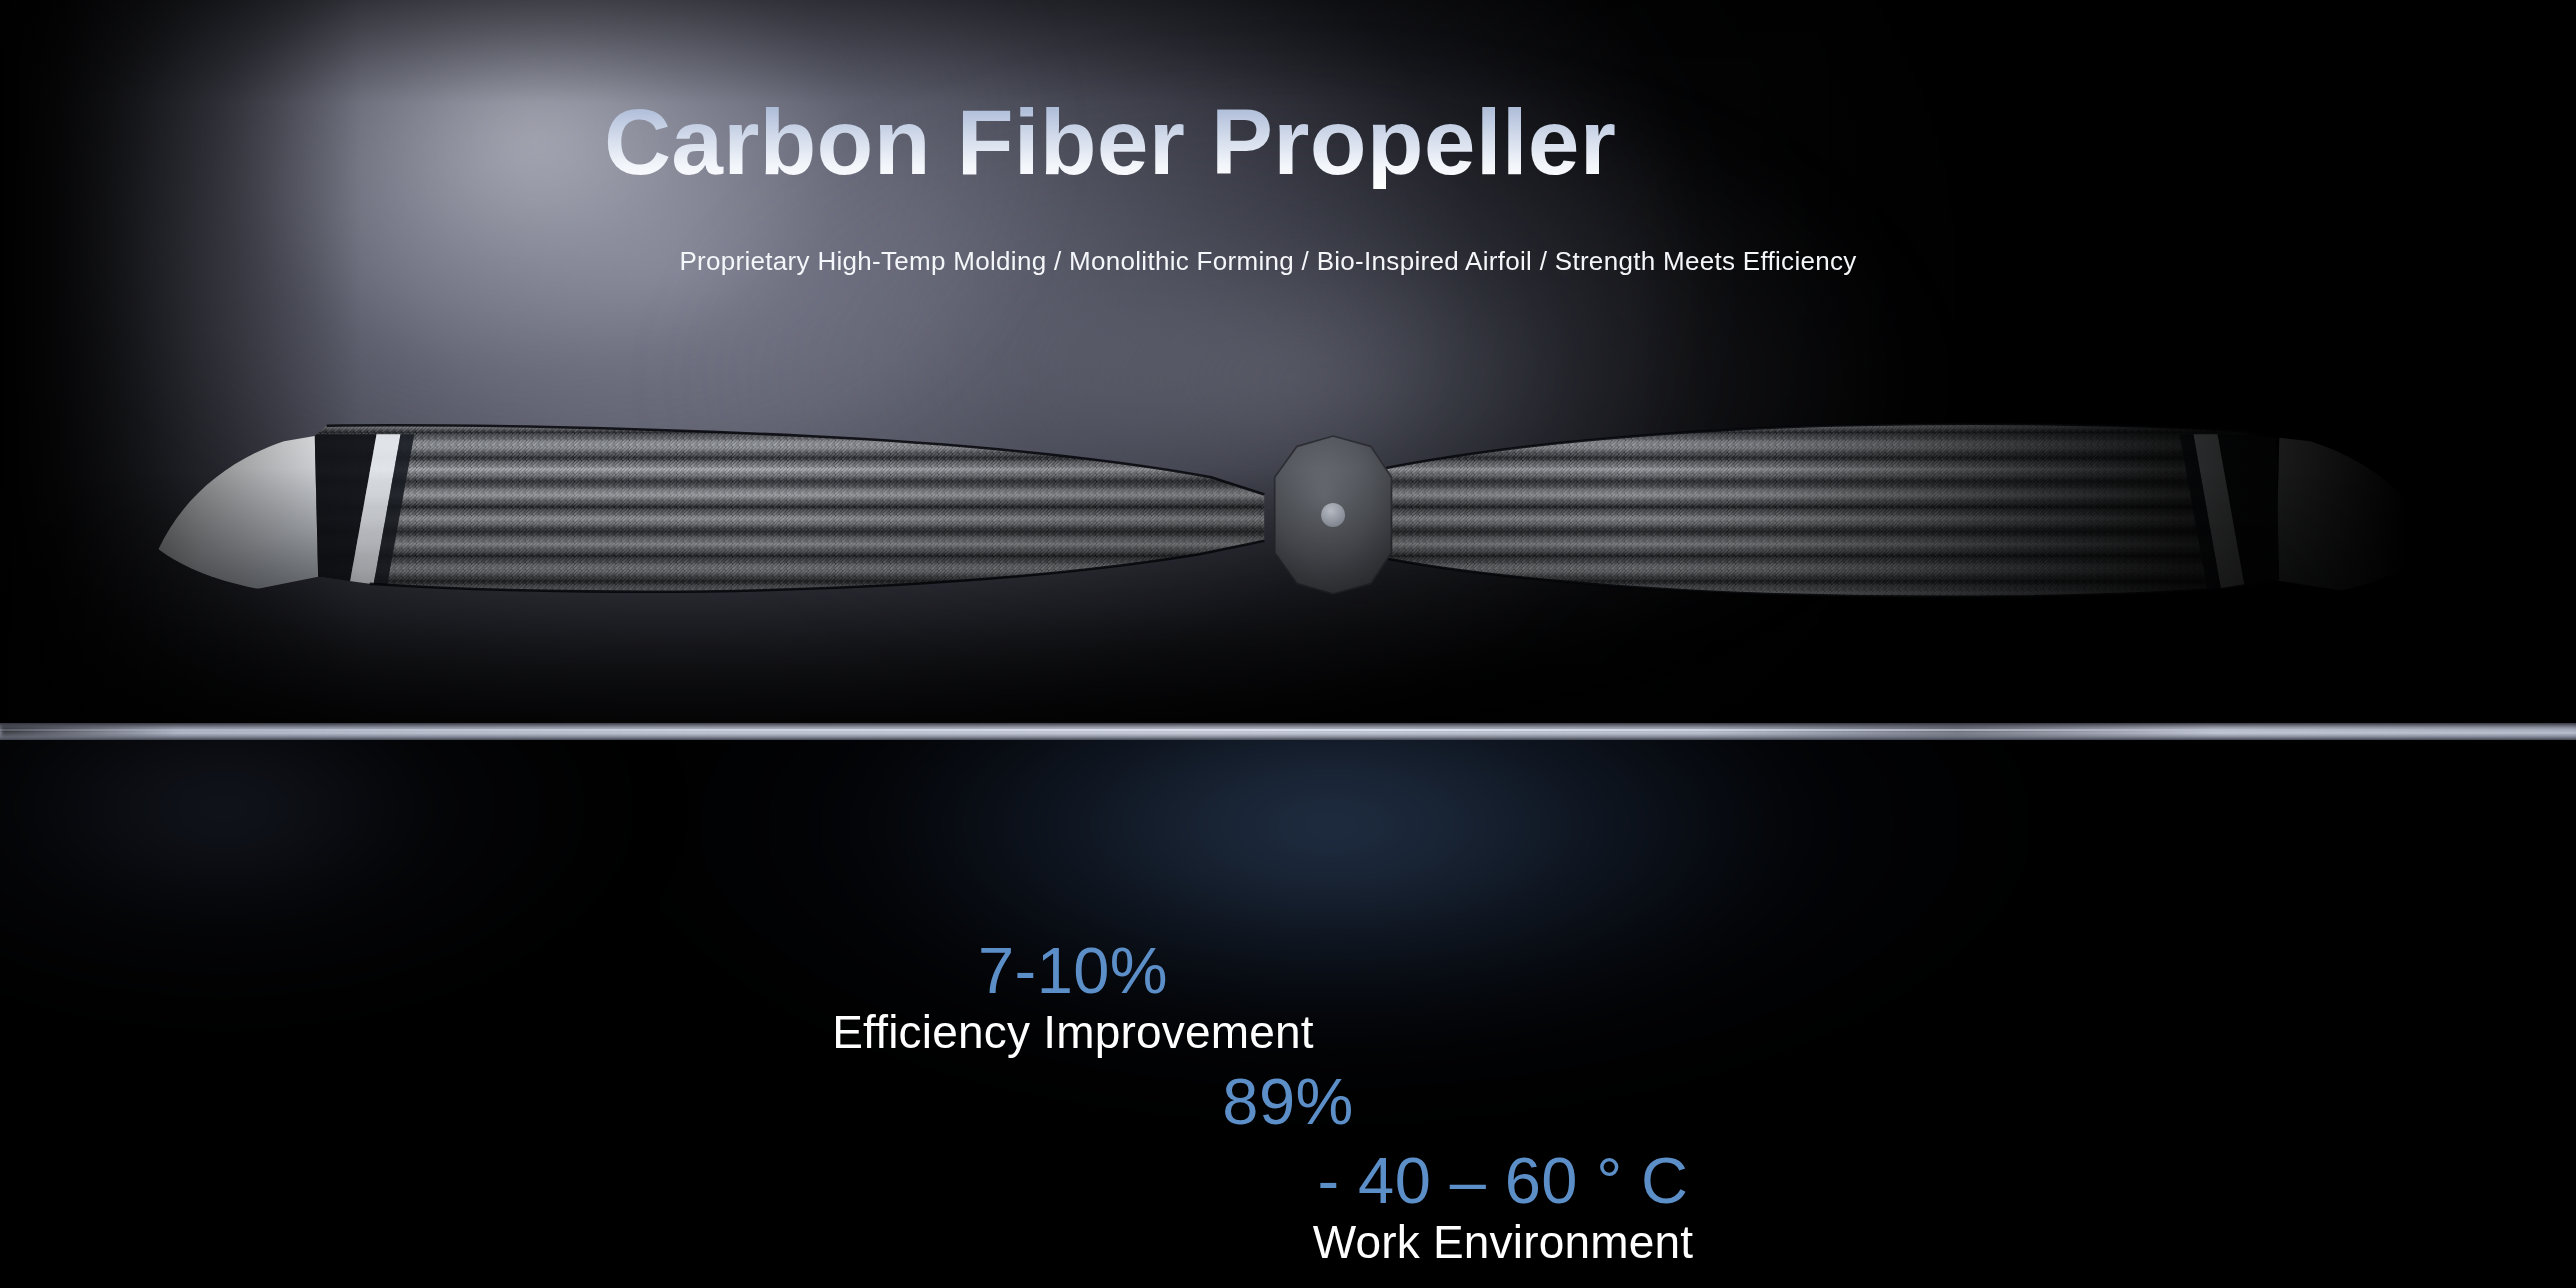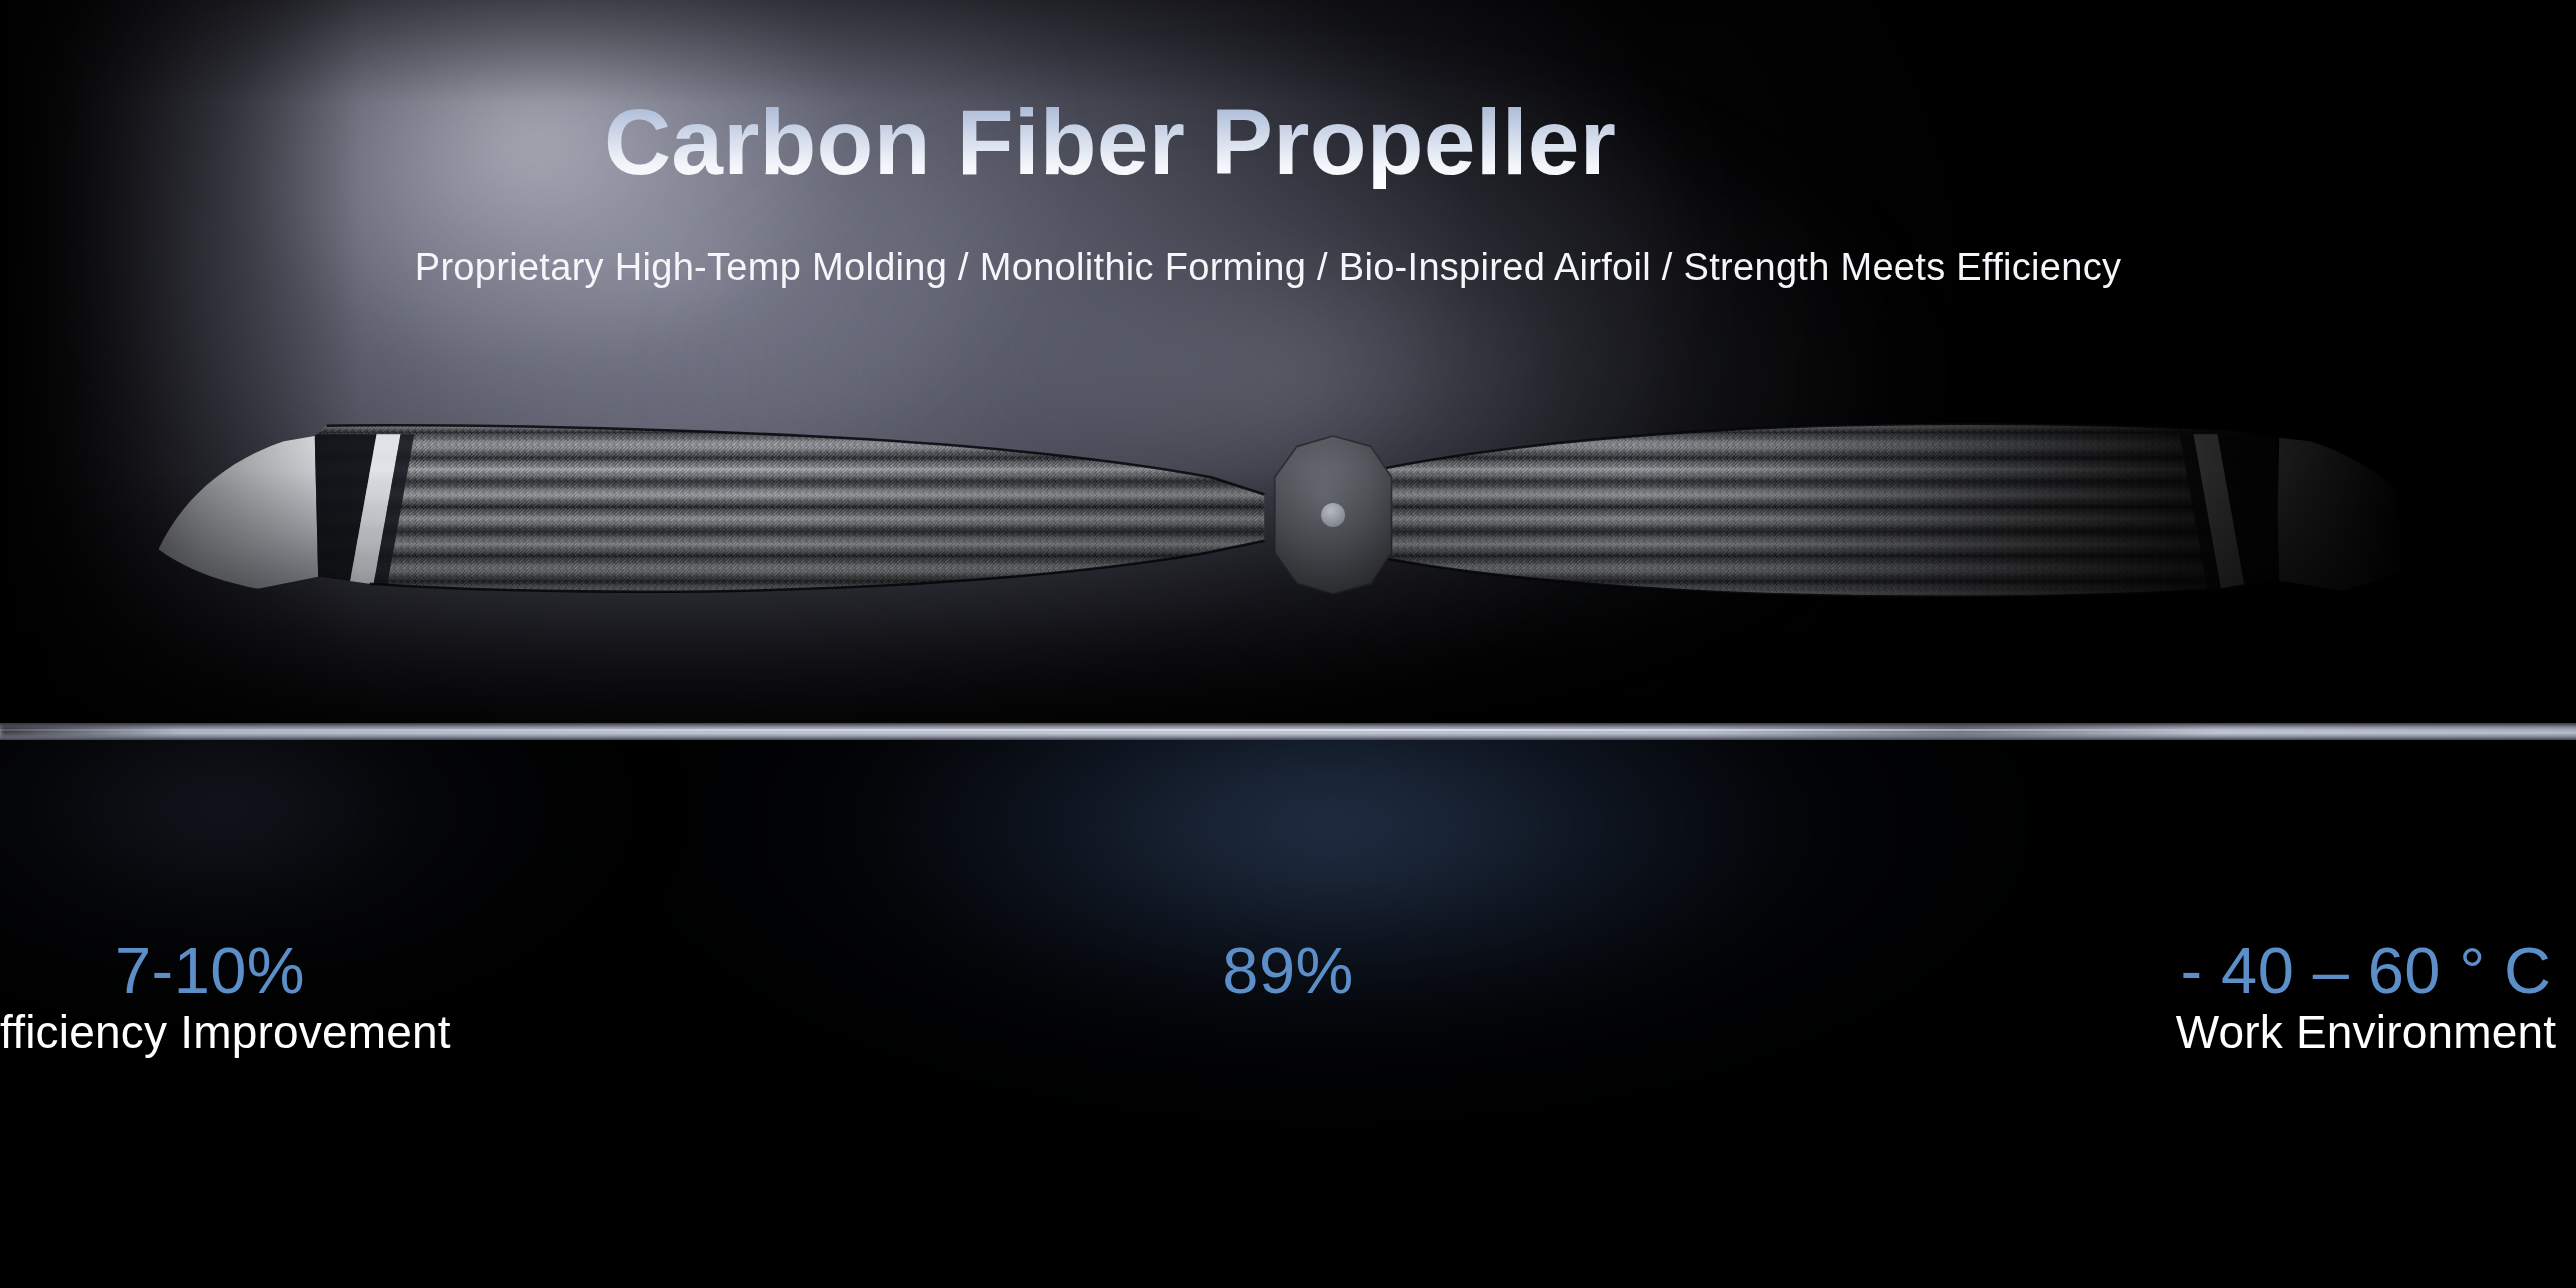--- a/index.html
+++ b/index.html
@@ -212,21 +212,21 @@
     background-clip: text;
     color: transparent;
     -webkit-text-fill-color: transparent;
   }
   .subtitle {
     position: absolute;
     left: 0;
     top: 246px;
     width: 2536px;
     text-align: center;
-    font-size: 38px;
+    font-size: 26px;
     font-weight: 400;
     color: #f4f6f9;
     letter-spacing: 0.3px;
     white-space: nowrap;
   }
 
   
   .prop {
     position: absolute;
     left: 155px;
@@ -236,20 +236,21 @@
   }
   .blade-wrap { position: absolute; left: 0; top: 0; width: 2284px; height: 206px; }
 
   
   .stats {
     position: absolute;
     left: 0;
     top: 938px;
     width: 2576px;
     display: flex;
+    flex-direction: column;
     gap: 13px;
   }
   .stat { flex: 1 1 0; text-align: center; }
   .stat-value {
     font-size: 65px;
     font-weight: 400;
     line-height: 1.02;
     color: #5c8ec8;
     letter-spacing: 0.4px;
     white-space: nowrap;

